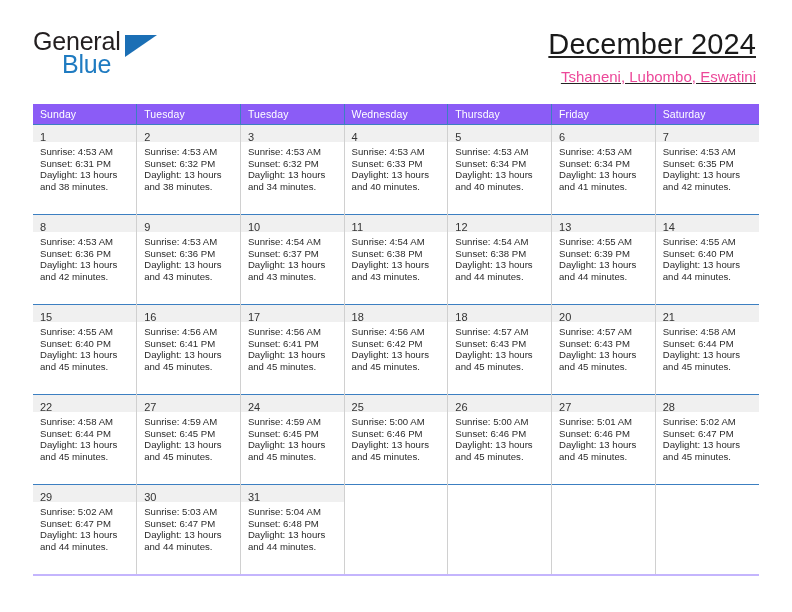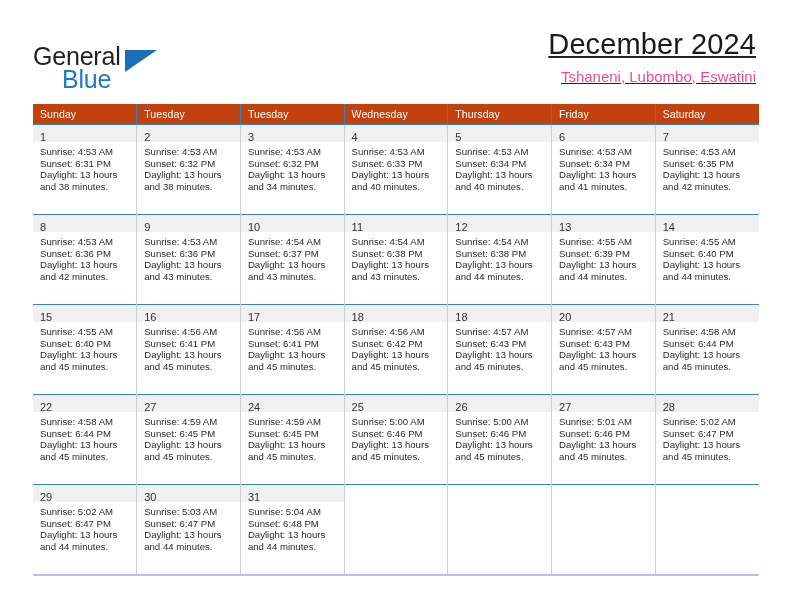--- a/index.html
+++ b/index.html
@@ -25,21 +25,21 @@
   .header {
     position: absolute;
     left: 0;
     top: 0;
     width: 792px;
     height: 100px;
   }
   .brand {
     position: absolute;
     left: 33px;
-    top: 42px;
+    top: 27px;
     width: 210px;
     height: 56px;
   }
   .brand-general {
     position: absolute;
     left: 0;
     top: 0;
     font-size: 25px;
     letter-spacing: -0.2px;
     color: #231f20;
@@ -91,21 +91,21 @@
     position: absolute;
     left: 33px;
     top: 104px;
     width: 726px;
     border-collapse: collapse;
     table-layout: fixed;
   }
   .calendar col { width: 103.71px; }
 
   thead th {
-    background: #c2410c;
+    background: #8b5cf6;
     color: #ffffff;
     font-size: 10.5px;
     font-weight: normal;
     text-align: left;
     padding: 4px 0 4px 7px;
     height: 12px;
     border-right: 1px solid #3c7fc1;
     letter-spacing: 0.1px;
   }
   thead th:last-child { border-right: none; }

